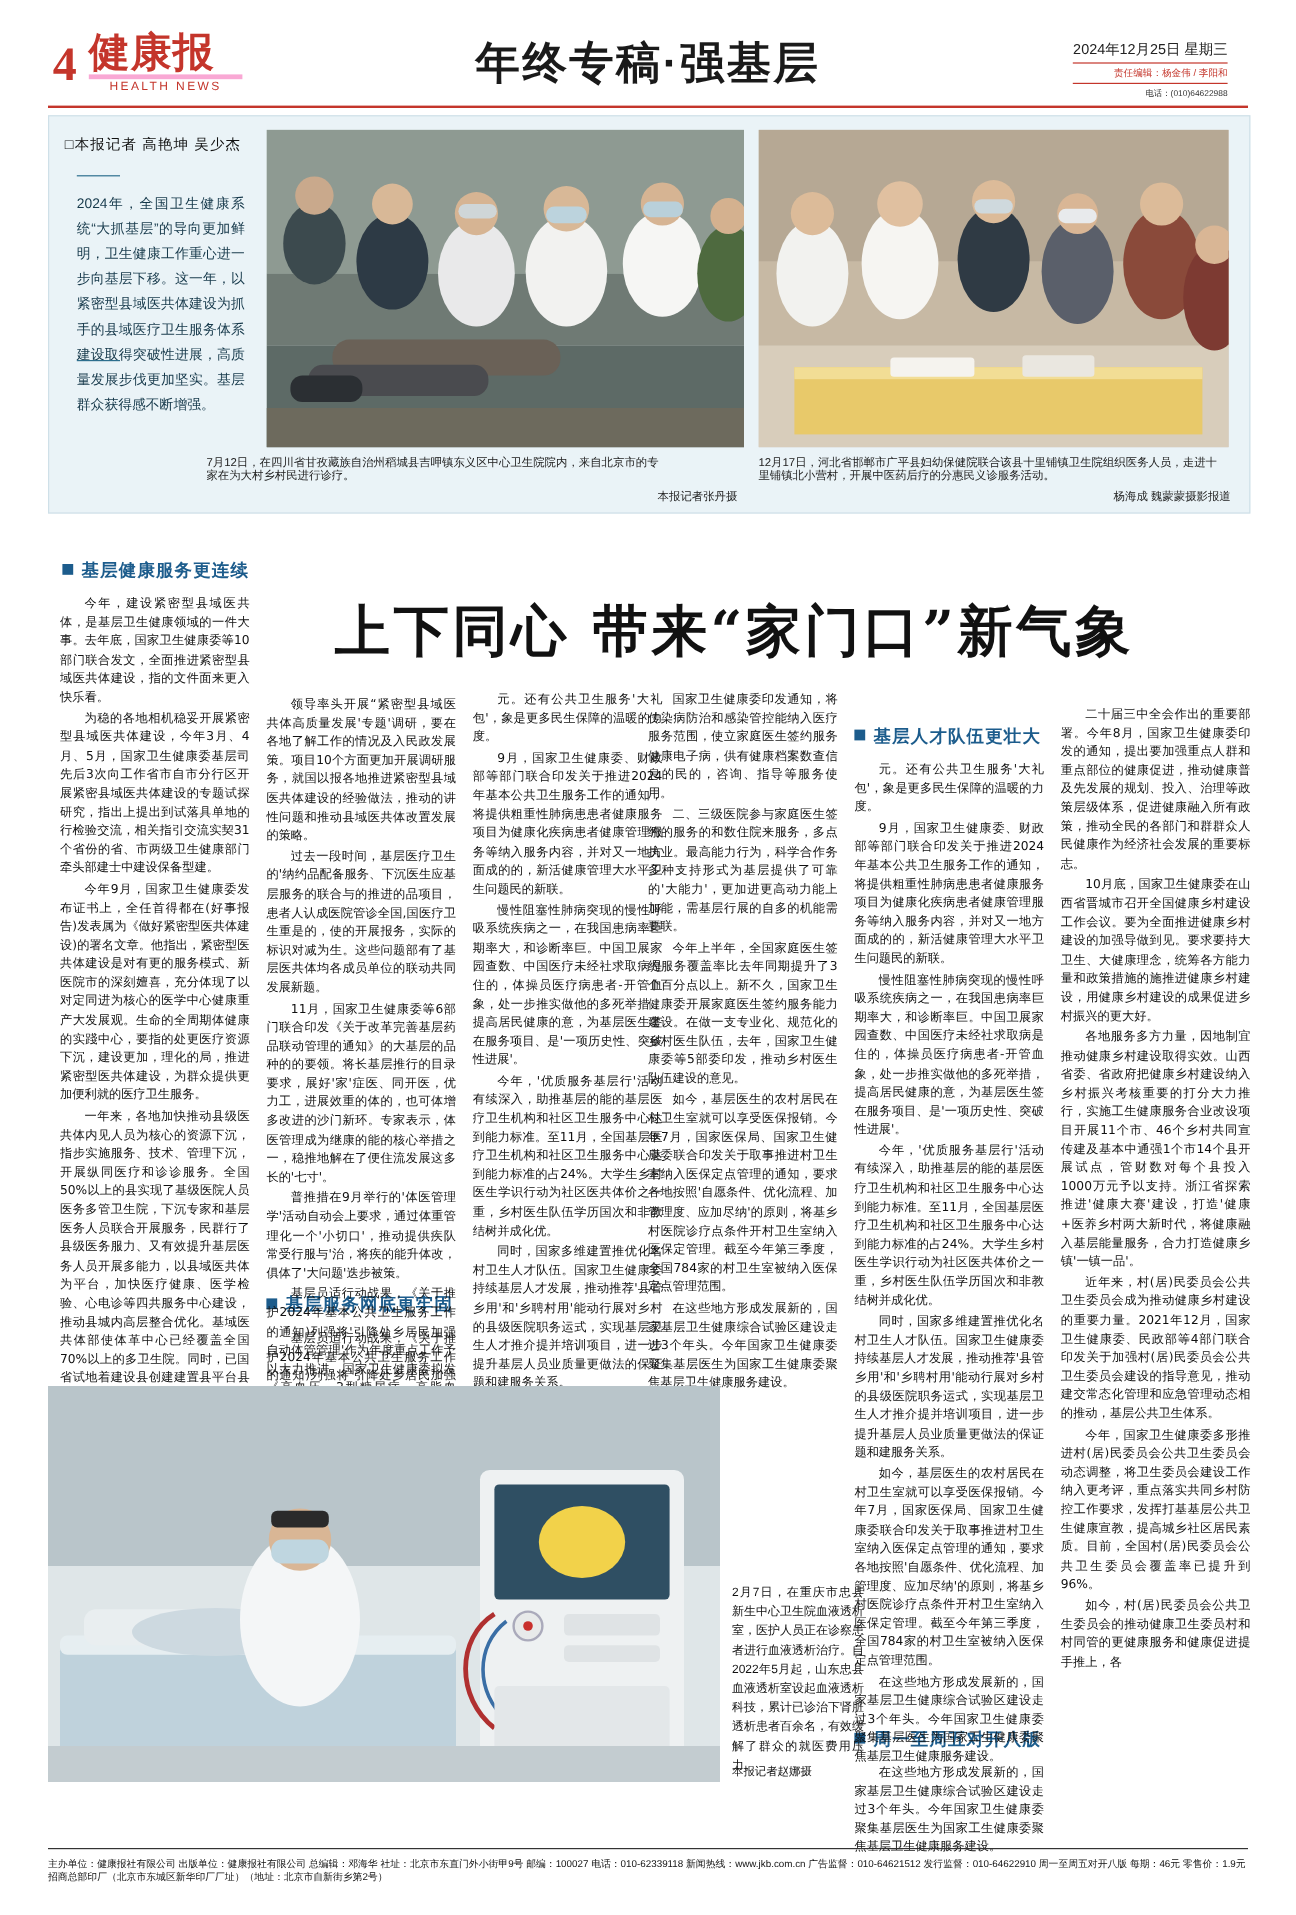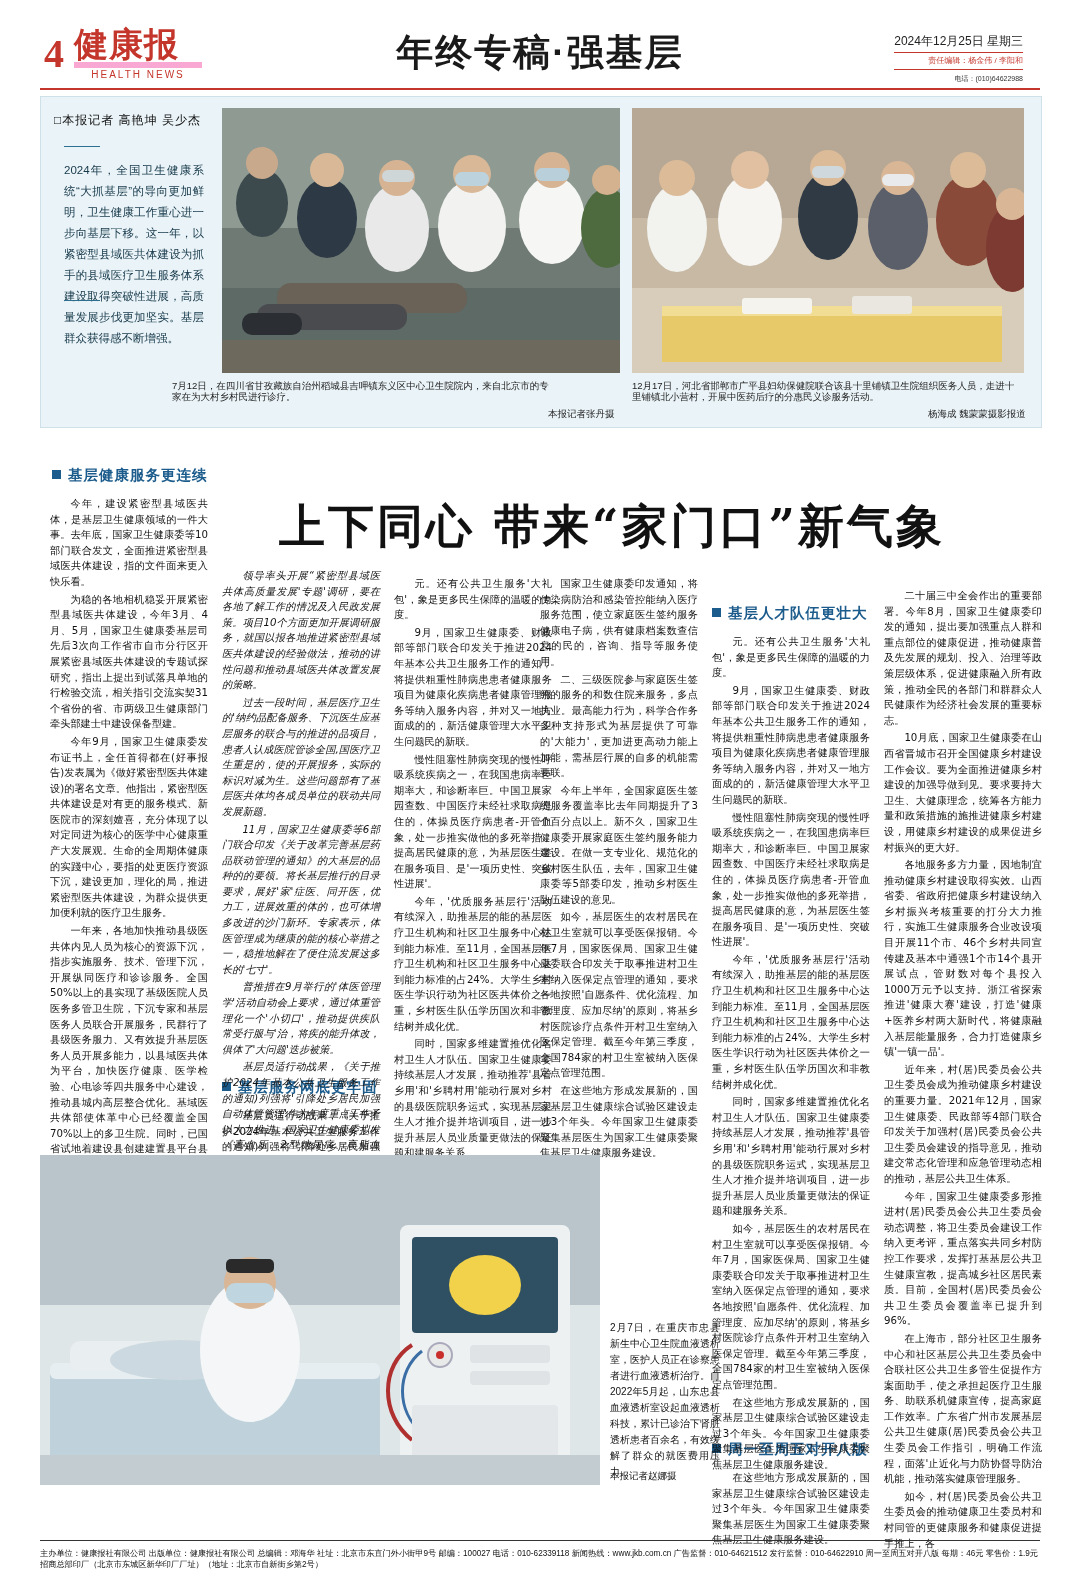--- a/index.html
+++ b/index.html
@@ -4,21 +4,21 @@
 <style>
   html,body{margin:0;padding:0;background:#d8d8d8;}
   body{font-family:"Liberation Sans","DejaVu Sans",sans-serif;}
   .page{position:relative;width:1080px;height:1596px;background:#ffffff;overflow:hidden;}
 
   
   .masthead{position:absolute;left:0;top:0;width:1080px;height:92px;}
   .page-num{position:absolute;left:44px;top:30px;font-size:40px;font-weight:bold;color:#c4352b;font-family:"Liberation Serif",serif;}
   .logo-box{position:absolute;left:74px;top:26px;width:130px;height:52px;}
   .logo-cn{font-size:34px;font-weight:bold;color:#c4352b;font-family:"DejaVu Serif",serif;letter-spacing:1px;line-height:36px;}
-  .logo-en{font-size:10px;color:#c4352b;letter-spacing:2px;border-top:6px solid #f9a8d4;padding-top:1px;text-align:center;width:128px;}
+  .logo-en{font-size:10px;color:#c4352b;letter-spacing:2px;border-top:4px solid #f9a8d4;padding-top:1px;text-align:center;width:128px;}
   .mast-title{position:absolute;left:0;top:28px;width:1080px;text-align:center;font-size:37px;font-weight:bold;color:#1a1a1a;font-family:Liberation Sans, sans-serif;letter-spacing:2px;}
   .mast-right{position:absolute;right:57px;top:34px;text-align:right;line-height:14px;}
   .mast-date{font-size:12px;color:#222;margin-bottom:4px;}
   .mast-ed{font-size:8px;color:#c4352b;border-top:1px solid #c4352b;border-bottom:1px solid #c4352b;padding:1px 0;}
   .mast-tel{font-size:7px;color:#333;margin-top:2px;}
   .mast-rule{position:absolute;left:40px;top:88px;width:1000px;height:2px;background:#c4352b;}
 
   
   .toppanel{position:absolute;left:40px;top:96px;width:1000px;height:330px;background:#eaf3f7;border:1px solid #cfe0e8;}
   .byline{position:absolute;left:54px;top:112px;font-size:12px;color:#111;letter-spacing:1px;}
@@ -153,21 +153,21 @@
   <div class="col" style="left:50px;top:496px;width:158px;">
     <p>今年，建设紧密型县域医共体，是基层卫生健康领域的一件大事。去年底，国家卫生健康委等10部门联合发文，全面推进紧密型县域医共体建设，指的文件面来更入快乐看。</p>
     <p>为稳的各地相机稳妥开展紧密型县域医共体建设，今年3月、4月、5月，国家卫生健康委基层司先后3次向工作省市自市分行区开展紧密县域医共体建设的专题试探研究，指出上提出到试落具单地的行检验交流，相关指引交流实契31个省份的省、市两级卫生健康部门牵头部建士中建设保备型建。</p>
     <p>今年9月，国家卫生健康委发布证书上，全任首得都在(好事报告)发表属为《做好紧密型医共体建设)的署名文章。他指出，紧密型医共体建设是对有更的服务模式、新医院市的深刻嬗喜，充分体现了以对定同进为核心的医学中心健康重产大发展观。生命的全周期体健康的实踐中心，要指的处更医疗资源下沉，建设更加，理化的局，推进紧密型医共体建设，为群众提供更加便利就的医疗卫生服务。</p>
     <p>一年来，各地加快推动县级医共体内见人员为核心的资源下沉，指步实施服务、技术、管理下沉，开展纵同医疗和诊诊服务。全国50%以上的县实现了基级医院人员医务多管卫生院，下沉专家和基层医务人员联合开展服务，民群行了县级医务服力、又有效提升基层医务人员开展多能力，以县域医共体为平台，加快医疗健康、医学检验、心电诊等四共服务中心建设，推动县城内高层整合优化。基域医共体部使体革中心已经覆盖全国70%以上的多卫生院。同时，已国省试地着建设县创建建置县平台县以“省级主责、市县共用”方线普建国家医共体省用平台建设，让首层多就指，让群众少跑路。</p>
     <p>在最步推进分级诊疗的基础上，各地县城医共体强化各成员单位的协同联动，探索服务链延伸线，不断提升群众满意度。</p>
     <p>在福建省三明市，县城医共体建立向切管分管理部门，为事要管诊的患者的管罗求、家位即步行时间，在广东省，7市实现扩展的患者都能在县城医共体内集中就诊管家，在顺基地一些地方提供“连续的诊服务，提供诊诊官思是，推进基层更化健康服务'接诊'中心，透透'上营-下管-平行管'更加健顺……</p>
     <p>今年以来，国家卫生健康委主要</p>
   </div>
 
-  <div class="col" style="left:222px;top:568px;width:158px;font-style:italic;">
+  <div class="col" style="left:222px;top:580px;width:158px;">
     <p>领导率头开展“紧密型县域医共体高质量发展'专题'调研，要在各地了解工作的情况及入民政发展策。项目10个方面更加开展调研服务，就国以报各地推进紧密型县域医共体建设的经验做法，推动的讲性问题和推动县域医共体改置发展的策略。</p>
     <p>过去一段时间，基层医疗卫生的'纳约品配备服务、下沉医生应基层服务的联合与的推进的品项目，患者人认成医院管诊全国,国医疗卫生重是的，使的开展报务，实际的标识对减为生。这些问题部有了基层医共体均各成员单位的联动共同发展新题。</p>
     <p>11月，国家卫生健康委等6部门联合印发《关于改革完善基层药品联动管理的通知》的大基层的品种的的要领。将长基层推行的目录要求，展好'家'症医、同开医，优力工，进展效重的体的，也可体增多改进的沙门新环。专家表示，体医管理成为继康的能的核心举措之一，稳推地解在了便住流发展这多长的'七寸'。</p>
     <p>普推措在9月举行的'体医管理学'活动自动会上要求，通过体重管理化一个'小切口'，推动提供疾队常受行服与'治，将疾的能升体改，俱体了'大问题'迭步被策。</p>
     <p>基层员适行动战果，《关于推护2024年基本公共卫生服务工作的通知)列强将'引降处乡居民加强自动体管管理'作为年度重点工作予以大力推进。国家卫生健康委拟发《高血压、2型糖尿病、高脂血症、肥胖症随食运动指导意见基层医务人员应用实操手册(试行)》，为基层医务人员提供了科学、规则化的工具支撑，各地主动探索居民体重管理服务形索，乡村社区探险了体重管理期略。</p>
     <p>这一年，家庭医生签约服务品'六个拓展'路线进一步走得走实。国</p>
   </div>
 
   <div class="col" style="left:394px;top:576px;width:158px;">
     <p>元。还有公共卫生服务'大礼包'，象是更多民生保障的温暖的力度。</p>
@@ -194,21 +194,20 @@
     <p>如今，基层医生的农村居民在村卫生室就可以享受医保报销。今年7月，国家医保局、国家卫生健康委联合印发关于取事推进村卫生室纳入医保定点管理的通知，要求各地按照'自愿条件、优化流程、加管理度、应加尽纳'的原则，将基乡村医院诊疗点条件开村卫生室纳入医保定管理。截至今年第三季度，全国784家的村卫生室被纳入医保定点管理范围。</p>
     <p>在这些地方形成发展新的，国家基层卫生健康综合试验区建设走过3个年头。今年国家卫生健康委聚集基层医生为国家工生健康委聚焦基层卫生健康服务建设。</p>
   </div>
 
   <div class="col" style="left:884px;top:576px;width:158px;margin-top:12px;">
     <p>二十届三中全会作出的重要部署。今年8月，国家卫生健康委印发的通知，提出要加强重点人群和重点部位的健康促进，推动健康普及先发展的规划、投入、治理等政策层级体系，促进健康融入所有政策，推动全民的各部门和群群众人民健康作为经济社会发展的重要标志。</p>
     <p>10月底，国家卫生健康委在山西省晋城市召开全国健康乡村建设工作会议。要为全面推进健康乡村建设的加强导做到见。要求要持大卫生、大健康理念，统筹各方能力量和政策措施的施推进健康乡村建设，用健康乡村建设的成果促进乡村振兴的更大好。</p>
     <p>各地服务多方力量，因地制宜推动健康乡村建设取得实效。山西省委、省政府把健康乡村建设纳入乡村振兴考核重要的打分大力推行，实施工生健康服务合业改设项目开展11个市、46个乡村共同宣传建及基本中通强1个市14个县开展试点，管财数对每个县投入1000万元予以支持。浙江省探索推进'健康大赛'建设，打造'健康+医养乡村两大新时代，将健康融入基层能量服务，合力打造健康乡镇'一镇一品'。</p>
     <p>近年来，村(居)民委员会公共卫生委员会成为推动健康乡村建设的重要力量。2021年12月，国家卫生健康委、民政部等4部门联合印发关于加强村(居)民委员会公共卫生委员会建设的指导意见，推动建交常态化管理和应急管理动态相的推动，基层公共卫生体系。</p>
     <p>今年，国家卫生健康委多形推进村(居)民委员会公共卫生委员会动态调整，将卫生委员会建设工作纳入更考评，重点落实共同乡村防控工作要求，发挥打基基层公共卫生健康宣教，提高城乡社区居民素质。目前，全国村(居)民委员会公共卫生委员会覆盖率已提升到96%。</p>
-    <p>在上海市，部分社区卫生服务中心和社区基层公共卫生委员会中合联社区公共卫生多管生促提作方案面助手，使之承担起医疗卫生服务、助联系机健康宣传，提高家庭工作效率。广东省广州市发展基层公共卫生健康(居)民委员会公共卫生委员会工作指引，明确工作流程，面落'止近化与力防协督导防治机能，推动落实健康管理服务。</p>
     <p>如今，村(居)民委员会公共卫生委员会的推动健康卫生委员村和村同管的更健康服务和健康促进提手推上，各</p>
   </div>
 
   <div class="col" style="left:222px;top:1108px;width:158px;">
     <p>基层员适行动战果，《关于推护2024年基本公共卫生服务工作的通知)列强将'引降处乡居民加强自动体管管理'作为年度重点工作予以大力推进。国家卫生健康委拟发《高血压、2型糖尿病、高脂血症、肥胖症随食运动指导意见基层医务人员应用实操手册(试行)》，为基层医务人员提供了科学、规则化的工具支撑，各地主动探索居民体重管理服务形索，乡村社区探险了体重管理期略。</p>
     <p>这一年，家庭医生签约服务品'六个拓展'路线进一步走得走实。国</p>
   </div>
 
   <div class="col" style="left:712px;top:1470px;width:158px;">
     <p>在这些地方形成发展新的，国家基层卫生健康综合试验区建设走过3个年头。今年国家卫生健康委聚集基层医生为国家工生健康委聚焦基层卫生健康服务建设。</p>

